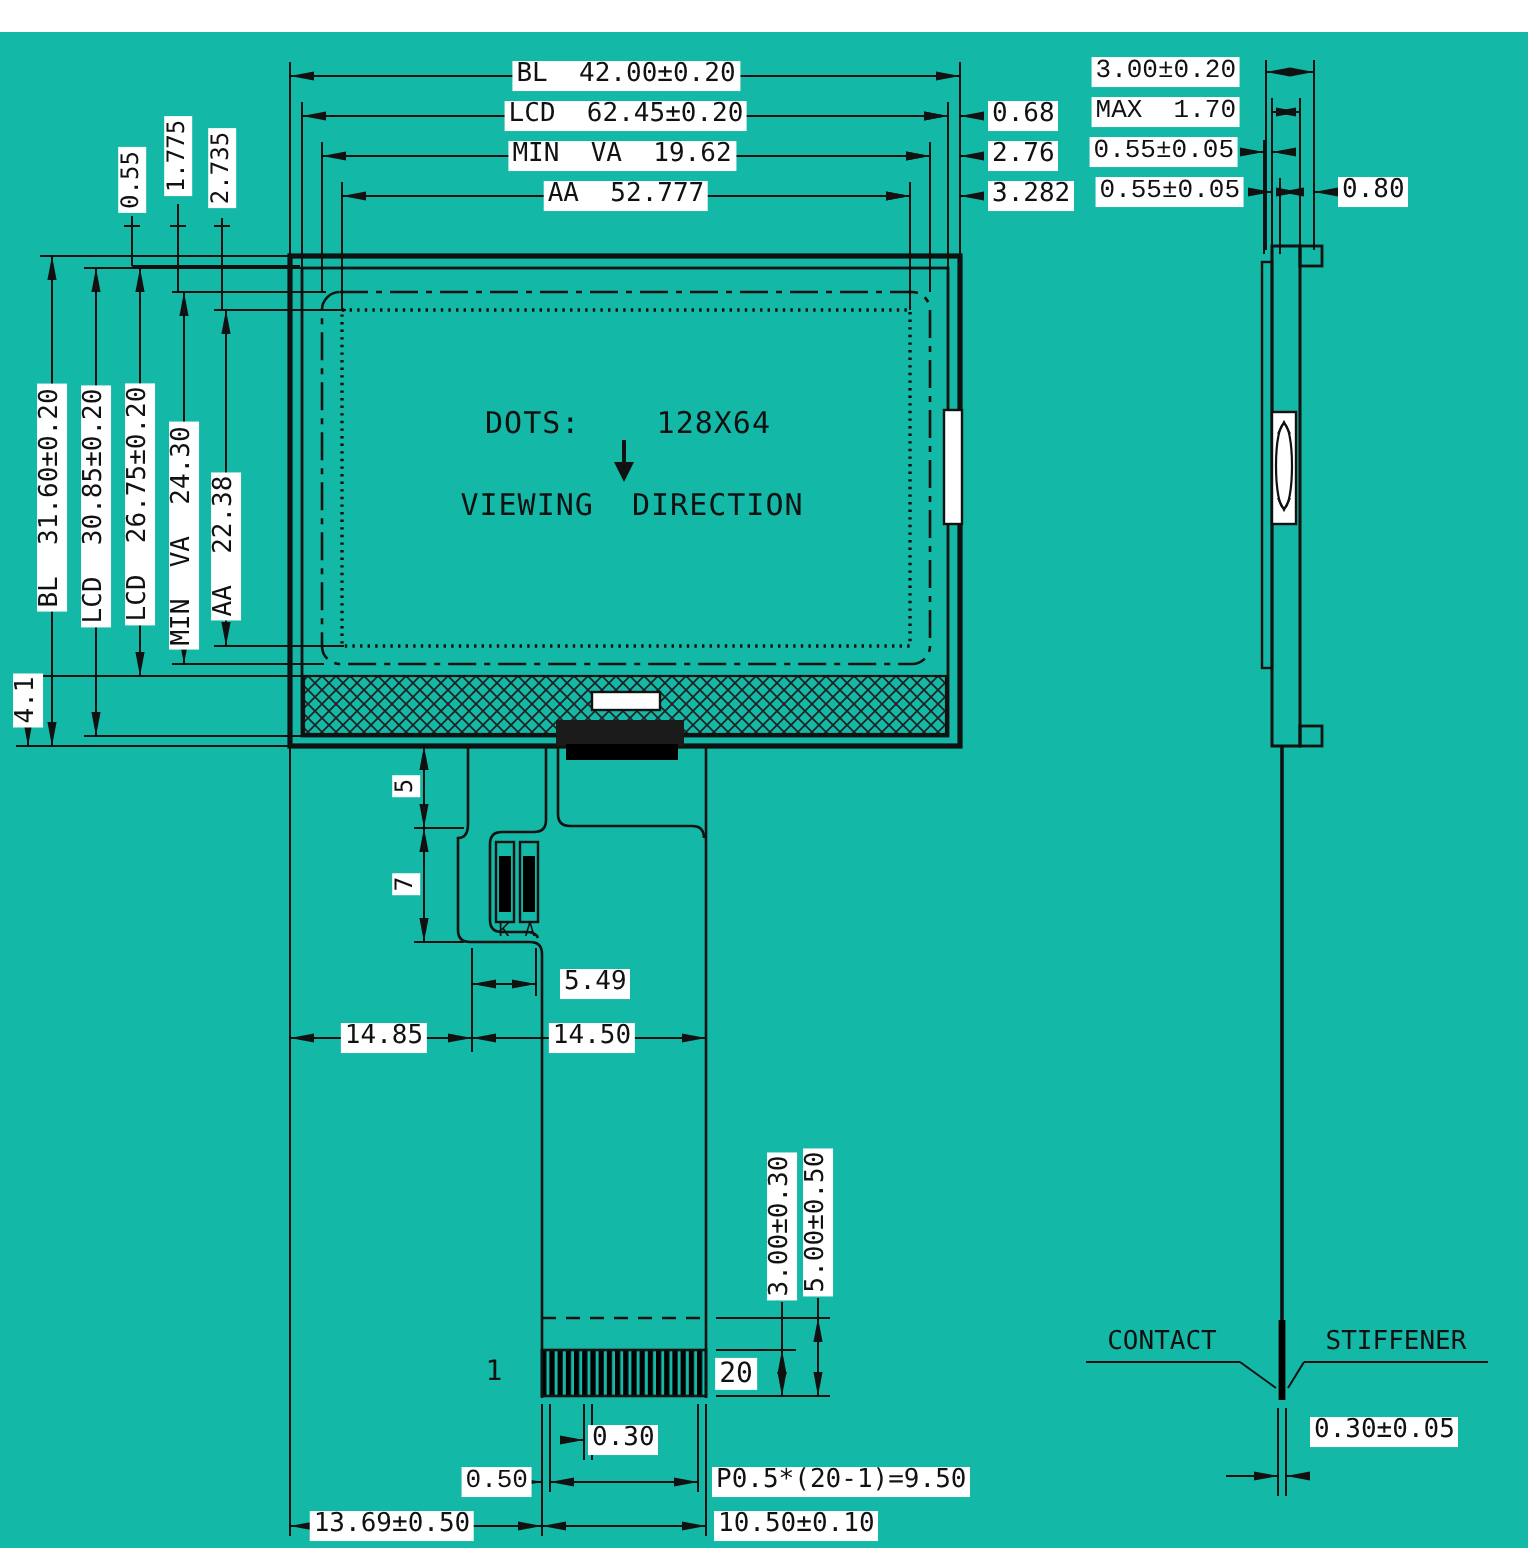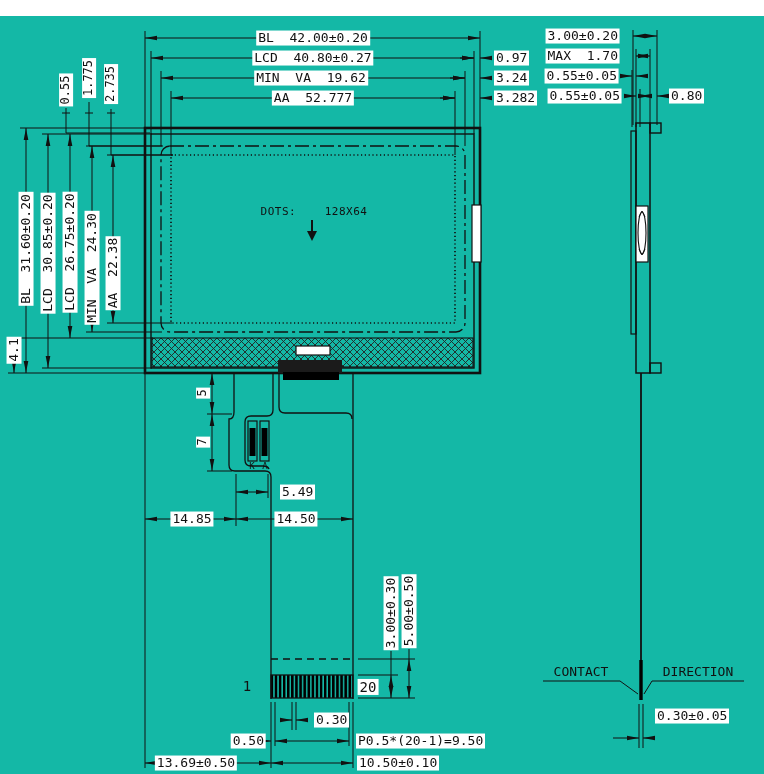--- a/index.html
+++ b/index.html
@@ -3,23 +3,23 @@
 <meta charset="utf-8">
 <style>
   html,body{margin:0;padding:0;background:#fff;}
   #stage{position:relative;width:764px;height:774px;background:#14b8a6;overflow:hidden;
          font-family:"DejaVu Sans Mono",monospace;margin-top:16px;}
   #stage svg{position:absolute;left:0;top:0;}
   .lbl{position:absolute;font:13px "DejaVu Sans Mono",monospace;color:#111;background:#fff;
        padding:0 2px;white-space:pre;line-height:1.15;transform:translate(-50%,-50%);}
   .v{transform:translate(-50%,-50%) rotate(-90deg);}
   .la{transform:translate(0,-50%);}
-  .ra{transform:translate(-100%,-50%);}
+  .ra{transform:translate(-100%,-50%);font-family:Liberation Mono, monospace;}
   .nb{background:transparent;padding:0;}
-  .f15{font-size:11px;letter-spacing:.5px;}
+  .f15{font-size:15px;letter-spacing:.5px;}
   .f14{font-size:14px;}
   .f12{font-size:12px;}
   .f9{font-size:9px;padding:0;}
 </style>
 </head>
 <body>
 
 <div id="stage">
 
 <svg width="764" height="774" viewBox="0 0 764 774">
@@ -198,59 +198,60 @@
         <line x1="652" y1="665" x2="644" y2="678"></line>
 
     <line x1="639" y1="688" x2="639" y2="732"></line>
         <line x1="643" y1="688" x2="643" y2="732"></line>
     <line x1="613" y1="722" x2="639" y2="722" marker-end="url(#ma)"></line>
         <line x1="643" y1="722" x2="650" y2="722" marker-start="url(#mb)"></line>
   </g>
 </svg>
 
 <div class="lbl" style="left:313px;top:22px">BL  42.00±0.20</div>
-<div class="lbl" style="left:313px;top:42px">LCD  40.80±0.27</div>
+<div class="lbl" style="left:313px;top:42px">LCD  62.45±0.20</div>
 <div class="lbl" style="left:311px;top:62px">MIN  VA  19.62</div>
 <div class="lbl" style="left:313px;top:82px">AA  52.777</div>
-<div class="lbl la" style="left:494px;top:42px">0.97</div>
-<div class="lbl la" style="left:494px;top:62px">3.24</div>
+<div class="lbl la" style="left:494px;top:42px">0.68</div>
+<div class="lbl la" style="left:494px;top:62px">2.76</div>
 <div class="lbl la" style="left:494px;top:82px">3.282</div>
 
 <div class="lbl v" style="left:26px;top:233px">BL  31.60±0.20</div>
 <div class="lbl v" style="left:48px;top:237px">LCD  30.85±0.20</div>
 <div class="lbl v" style="left:70px;top:236px">LCD  26.75±0.20</div>
 <div class="lbl v" style="left:92px;top:252px">MIN  VA  24.30</div>
 <div class="lbl v" style="left:113px;top:257px">AA  22.38</div>
 <div class="lbl v" style="left:14px;top:334px">4.1</div>
 <div class="lbl v f12" style="left:66px;top:74px">0.55</div>
 <div class="lbl v f12" style="left:89px;top:62px">1.775</div>
 <div class="lbl v f12" style="left:111px;top:68px">2.735</div>
 
 <div class="lbl nb f15" style="left:314px;top:196px">DOTS:    128X64</div>
+<div class="lbl nb f15" style="left:316px;top:237px">VIEWING  DIRECTION</div>
 
 <div class="lbl nb f9" style="left:252px;top:450px">K</div>
 <div class="lbl nb f9" style="left:265px;top:450px">A</div>
 
 <div class="lbl v f12" style="left:203px;top:377px">5</div>
 <div class="lbl v f12" style="left:203px;top:426px">7</div>
 <div class="lbl la" style="left:280px;top:476px">5.49</div>
 <div class="lbl" style="left:192px;top:503px">14.85</div>
 <div class="lbl" style="left:296px;top:503px">14.50</div>
 <div class="lbl nb f14" style="left:247px;top:670px">1</div>
 <div class="lbl f14" style="left:368px;top:671px">20</div>
-<div class="lbl la" style="left:314px;top:704px">0.30</div>
+<div class="lbl la" style="left:294px;top:704px">0.30</div>
 <div class="lbl ra" style="left:266px;top:725px">0.50</div>
 <div class="lbl la" style="left:356px;top:725px">P0.5*(20-1)=9.50</div>
 <div class="lbl" style="left:196px;top:747px">13.69±0.50</div>
 <div class="lbl la" style="left:357px;top:747px">10.50±0.10</div>
 <div class="lbl v" style="left:391px;top:597px">3.00±0.30</div>
 <div class="lbl v" style="left:409px;top:595px">5.00±0.50</div>
 
 <div class="lbl ra" style="left:620px;top:20px">3.00±0.20</div>
 <div class="lbl ra" style="left:620px;top:40px">MAX  1.70</div>
 <div class="lbl ra" style="left:619px;top:60px">0.55±0.05</div>
 <div class="lbl ra" style="left:622px;top:80px">0.55±0.05</div>
 <div class="lbl la" style="left:669px;top:80px">0.80</div>
 <div class="lbl nb" style="left:581px;top:656px">CONTACT</div>
-<div class="lbl nb" style="left:698px;top:656px">DIRECTION</div>
+<div class="lbl nb" style="left:698px;top:656px">STIFFENER</div>
 <div class="lbl la" style="left:655px;top:700px">0.30±0.05</div>
 
 </div>
 
 </body></html>

